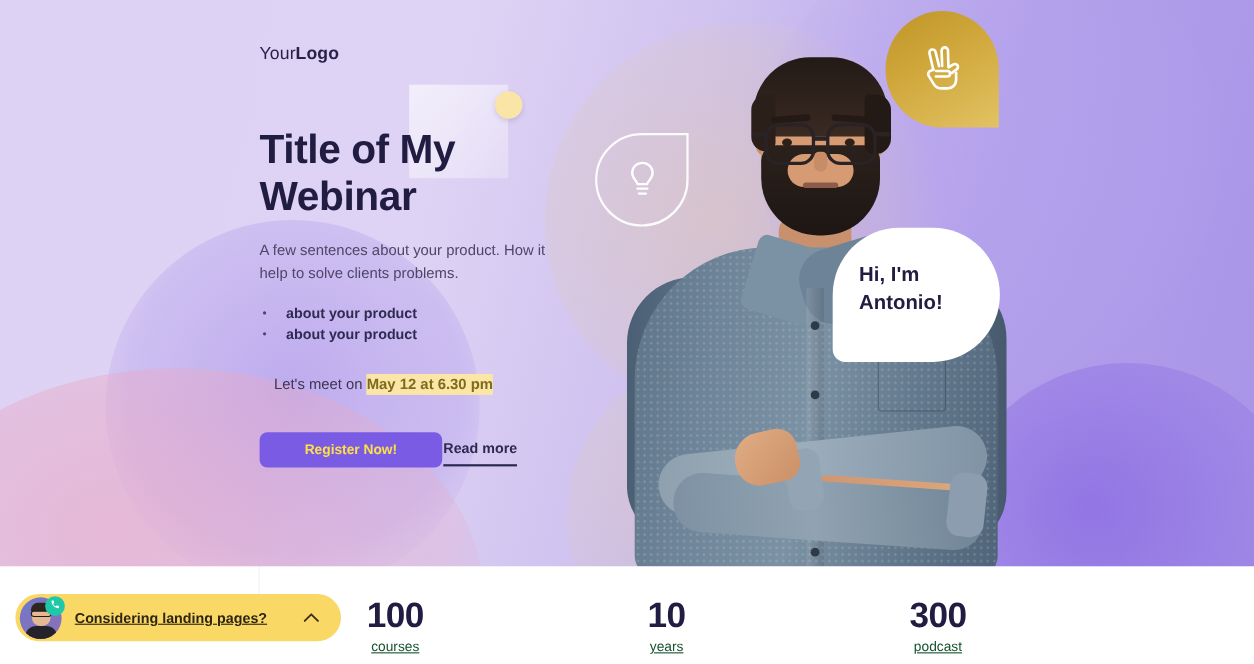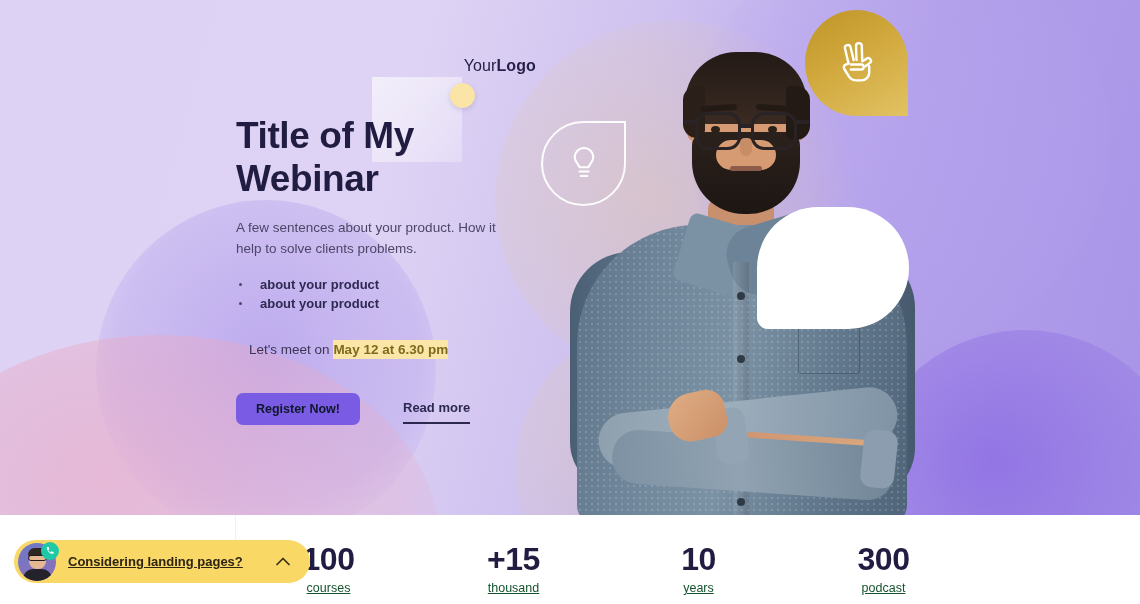--- a/index.html
+++ b/index.html
@@ -50,21 +50,21 @@
   }
   
   #yellow-dot {
     position:absolute; left:450px; top:83px; width:25px; height:25px;
     border-radius:50%;
     background:#fae4a6;
     box-shadow:0 2px 5px rgba(90,60,120,.18);
   }
 
   
-  #copy { position:absolute; left:236px; top:56px; width:300px;text-align:right; }
+  #copy { position:absolute; left:236px; top:40px; width:300px; }
   #logo {
     font-size:16px; color:#28214a; letter-spacing:.1px; line-height:20px;
     white-space:nowrap;
   }
   #logo .bold { font-weight:bold; }
 
   #headline {
     position:absolute; left:236px; top:114px; width:320px;
     font-size:37px; font-weight:bold; line-height:43px;
     color:#211c41; letter-spacing:-.4px;
@@ -93,23 +93,23 @@
     font-size:13.5px; line-height:18px; color:#3c3554;
   }
   #meet-line .hl {
     background:#fbe6a8; padding:2px 0;
   }
   #meet-line .date {
     font-weight:bold; color:#7e6b1b;
   }
 
   #btn-register {
-    position:absolute; left:236px; top:393px; width:124px; height:32px;
+    position:absolute; left:236px; top:393px; width:166px; height:32px;
     background:#7a5ce4; border:none; border-radius:7px;
-    color:#0f172a; font-family:inherit; font-size:12.5px; font-weight:bold;
+    color:#fde047; font-family:inherit; font-size:12.5px; font-weight:bold;
     cursor:pointer;
   }
   #btn-readmore {
     position:absolute; left:403px; top:400px;
     font-size:13px; font-weight:bold; color:#2d2850;
     border-bottom:2.5px solid #2d2850; padding-bottom:7px;
     cursor:pointer;
   }
 
   
@@ -366,33 +366,30 @@
   </ul>
 
   <p id="meet-line">
     <span>Let's meet on </span><span class="hl date">May 12 at 6.30 pm</span>
   </p>
 
   <button id="btn-register">Register Now!</button>
   <a id="btn-readmore">Read more</a>
 
   <div id="bubble"></div>
+  <div id="bubble-text">Hi, I'm Antonio!</div>
 
 </section>
 
 <section id="stats-bar">
   <div id="stats-divider"></div>
   <div id="stats-row">
     <div class="stat">
       <div class="stat-num">100</div>
       <div class="stat-label">courses</div>
-    </div>
-    <div class="stat">
-      <div class="stat-num">+15</div>
-      <div class="stat-label">thousand</div>
     </div>
     <div class="stat">
       <div class="stat-num">10</div>
       <div class="stat-label">years</div>
     </div>
     <div class="stat">
       <div class="stat-num">300</div>
       <div class="stat-label">podcast</div>
     </div>
   </div>

